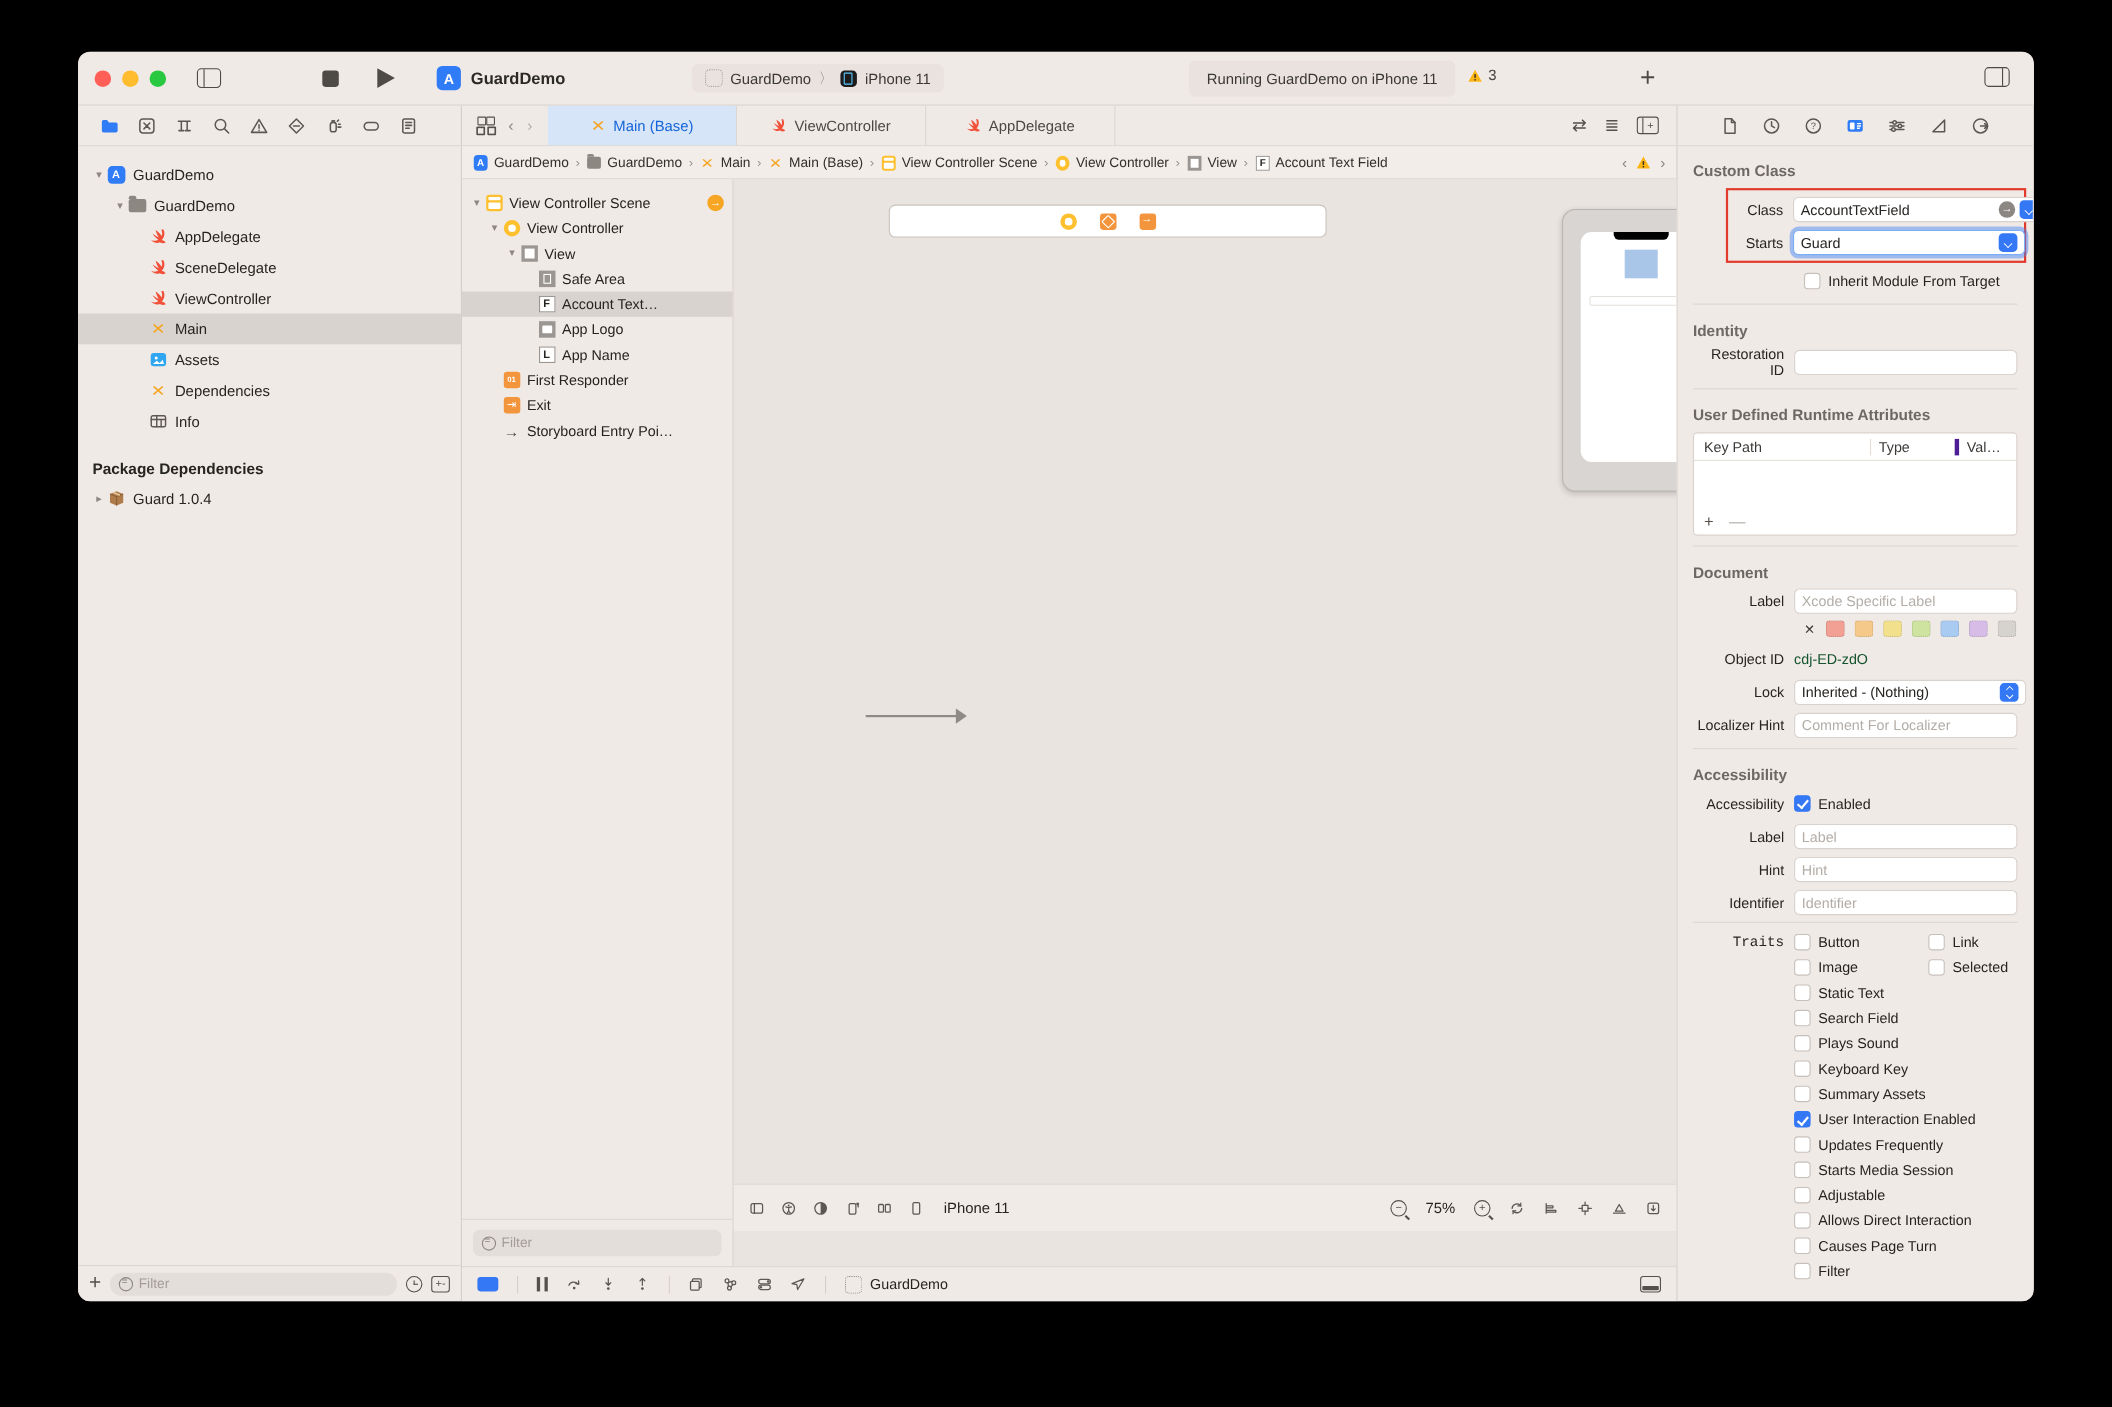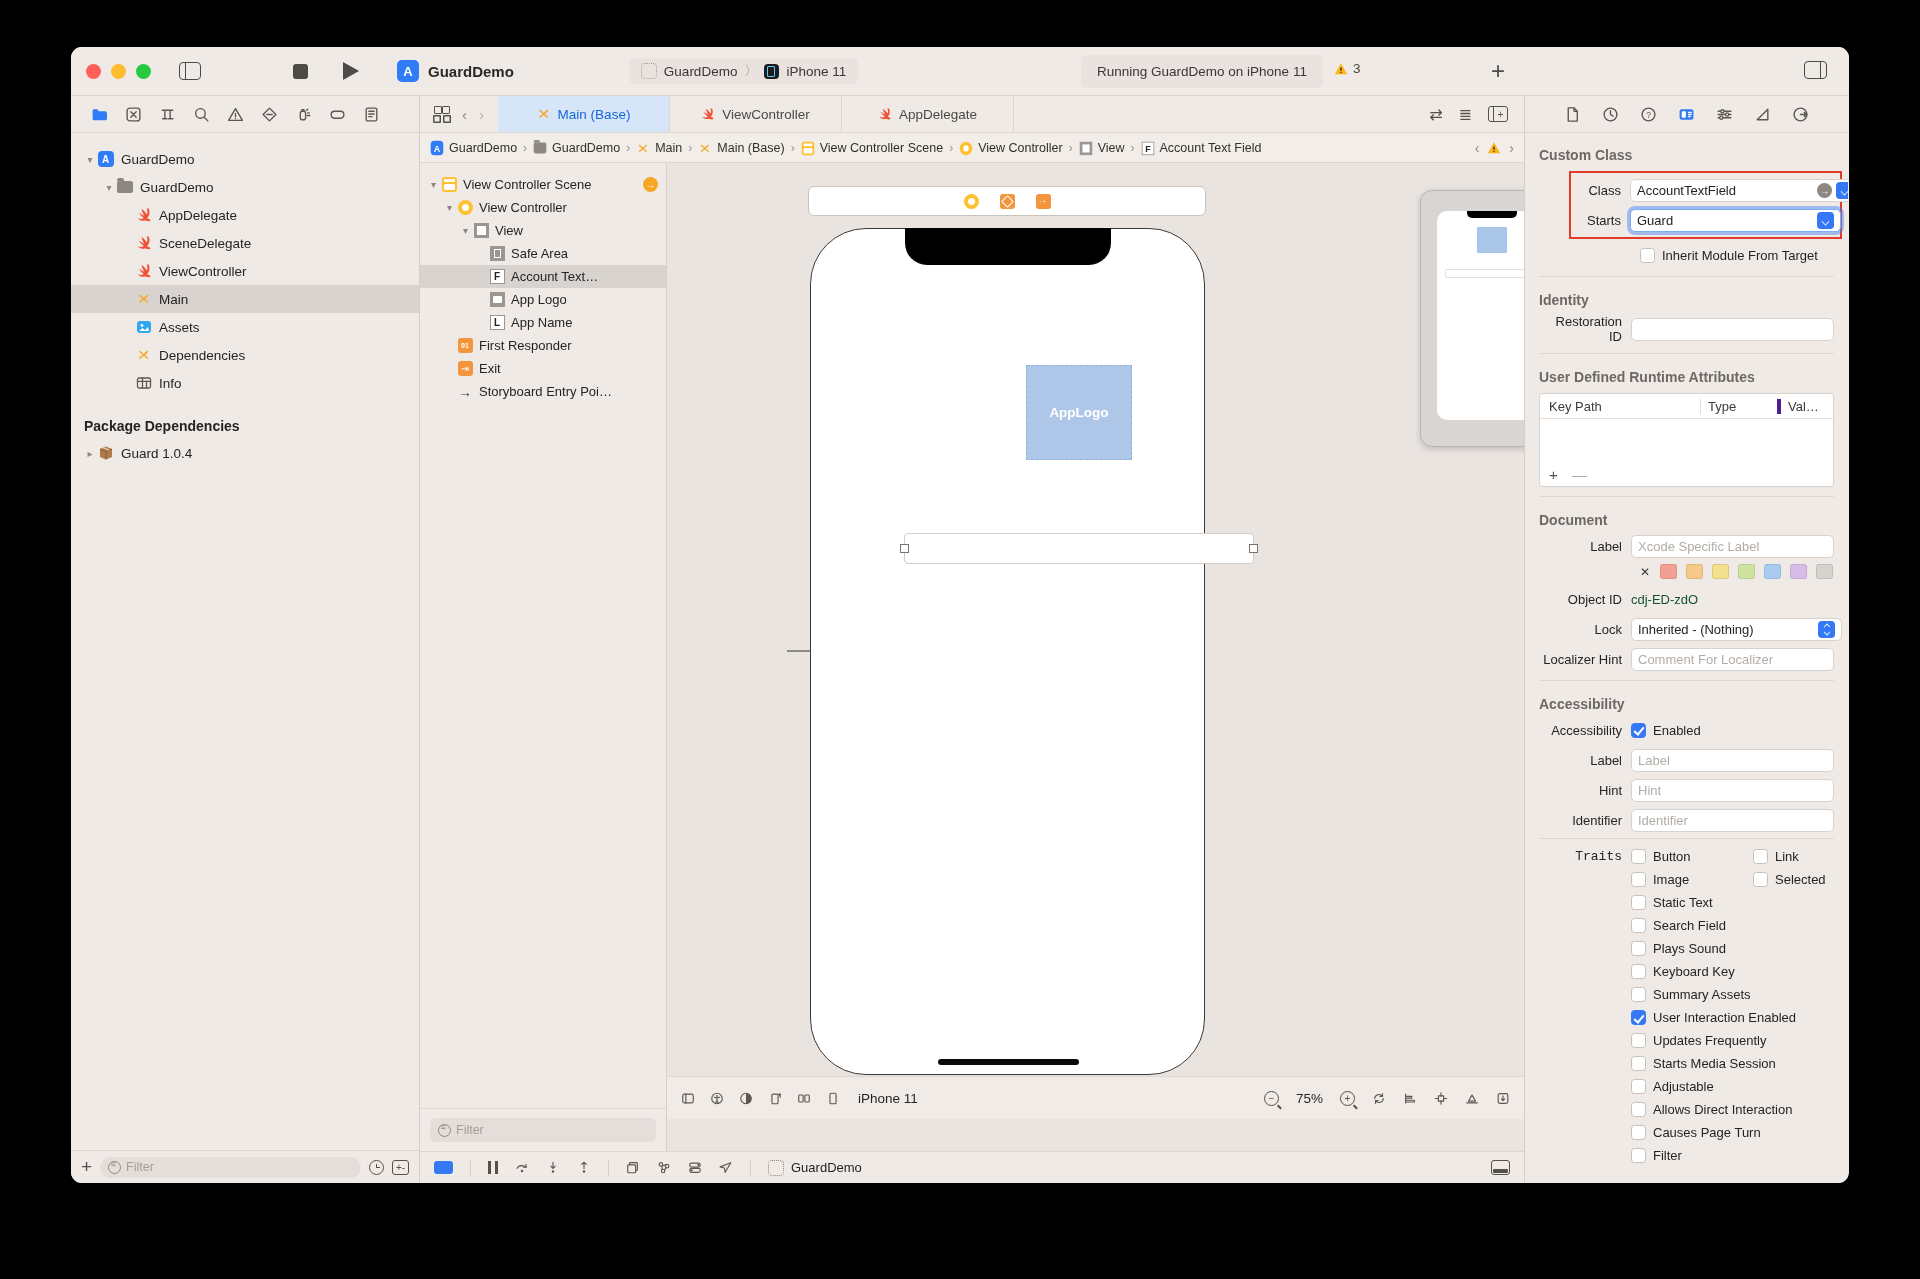--- a/index.html
+++ b/index.html
@@ -571,29 +571,20 @@
           </div>
         </div>
 
         <div class="canvas">
           <div class="scenedock">
             <span class="dock-vc"></span>
             <span class="dock-fr"></span>
             <span class="dock-exit"></span>
           </div>
           <div class="entryarrow"></div>
-          <div class="device">
-            <div class="notch"></div>
-            <div class="applogo">AppLogo</div>
-            <div class="tfield">
-              <span class="knob l"></span>
-              <span class="knob r"></span>
-            </div>
-            <div class="homebar"></div>
-          </div>
           <div class="minipreview">
             <div class="mscreen">
               <div class="mnotch"></div>
               <div class="mlogo"></div>
               <div class="mfield"></div>
             </div>
           </div>
           <div class="canvas-bar">
             <span class="mi">
                 <svg class="sic" width="17" height="17" viewBox="0 0 16 16">

